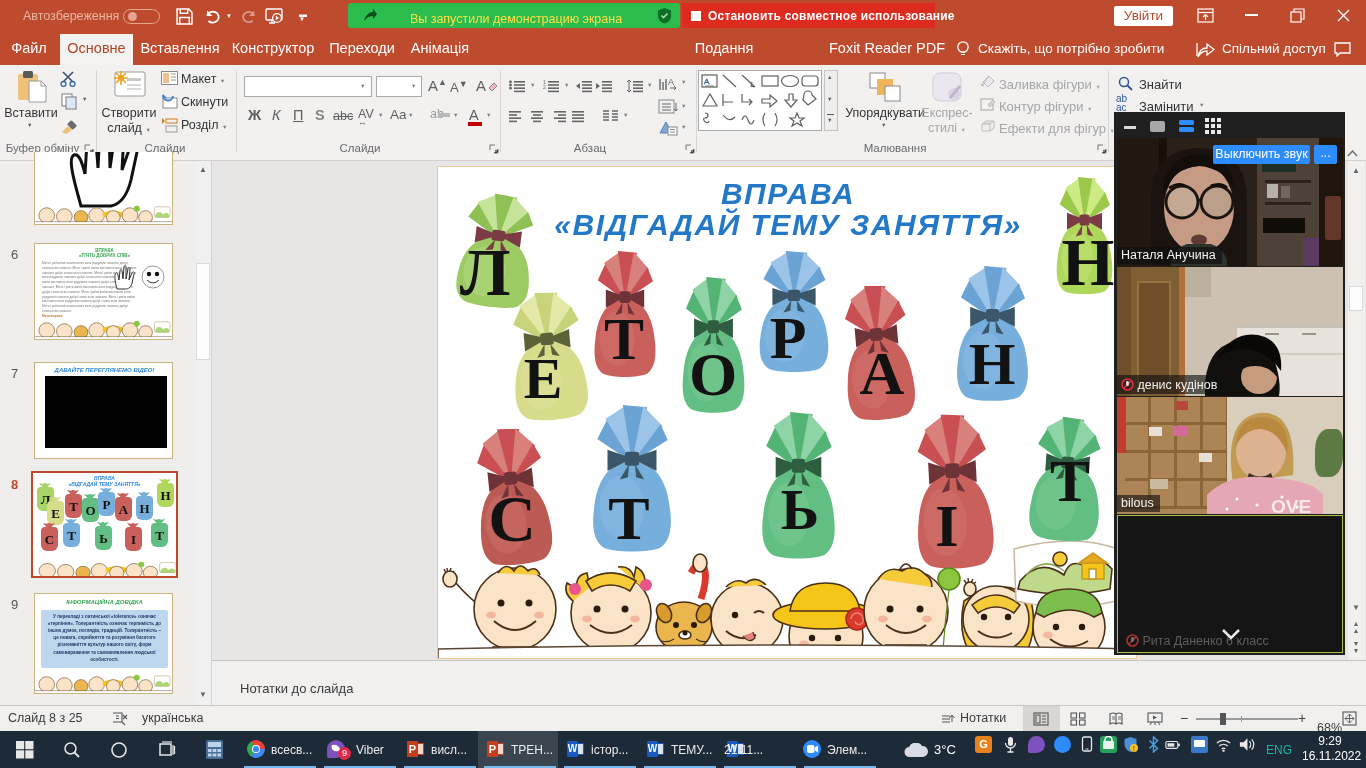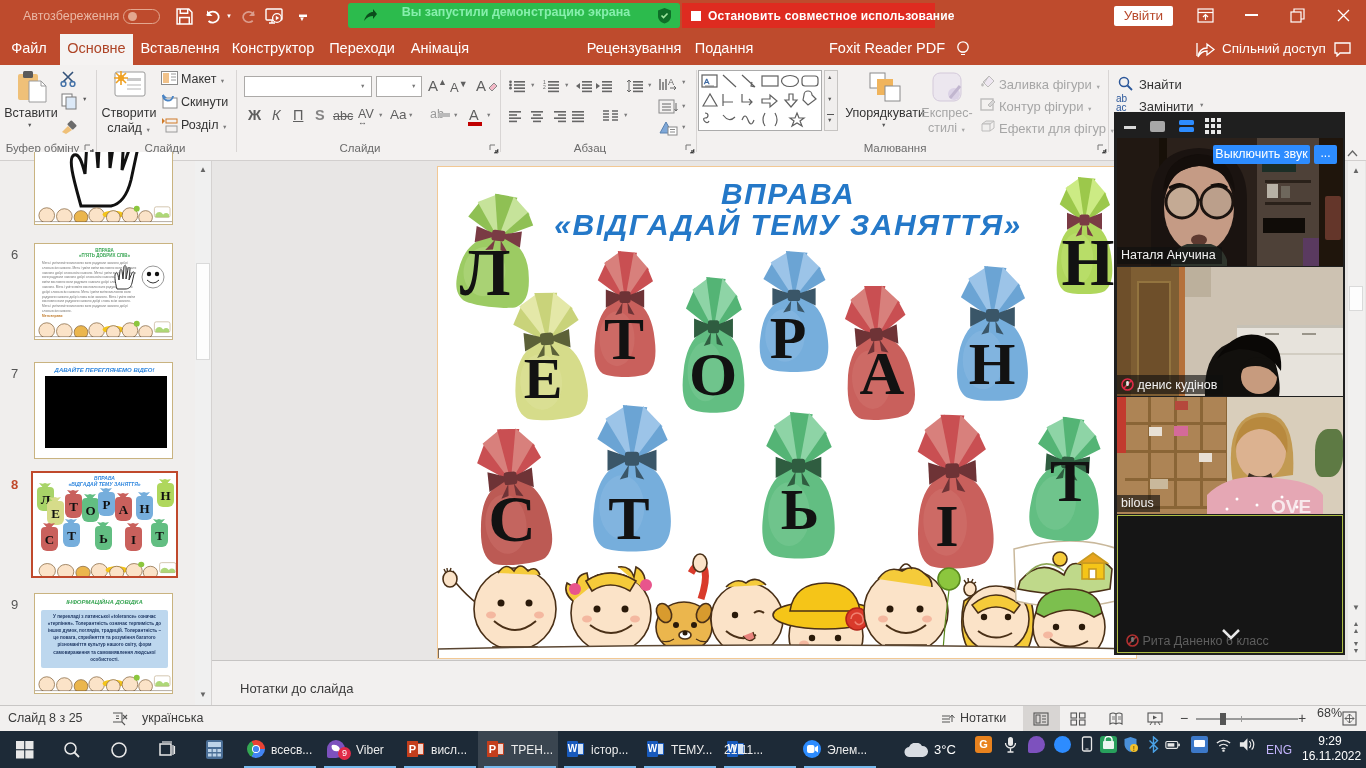--- a/index.html
+++ b/index.html
@@ -46,21 +46,21 @@
         <circle cx="12" cy="11" r="4.4" fill="#BE4B2D" stroke="#fff" stroke-width="1.3"></circle>
         <path d="M10.8,8.8 l3.4,2.2 -3.4,2.2 Z" fill="#fff"></path>
         <path d="M7,13 v3 M4,16 h6" stroke="#fff" stroke-width="1.3"></path>
       </svg>
 <div class="abs" style="left:299px;top:10px;color:#fff;font-size:8px">▬</div>
       <div class="abs" style="left:299px;top:16px;color:#fff;font-size:6px">▼</div>
 <div class="abs" style="left:348px;top:3px;width:332px;height:25px;background:#2CBB4D;border-radius:3px"></div>
 <svg class="abs" style="left:360px;top:8px" width="18" height="16" viewBox="0 0 18 16">
         <path d="M4,13 C6,6 10,4 13,4 L13,1 L17,6 L13,11 L13,8 C10,8 7,9 4,13 Z" fill="#0B4D1C"></path>
       </svg>
-<div class="abs" style="left:385px;top:5px;width:262px;text-align:center;font-size:12.5px;font-weight:bold;color:#86efac">Вы запустили демонстрацию экрана</div>
+<div class="abs" style="left:385px;top:12px;width:262px;text-align:center;font-size:12.5px;font-weight:normal;color:#fde047">Вы запустили демонстрацию экрана</div>
 <svg class="abs" style="left:656px;top:7px" width="17" height="17" viewBox="0 0 17 17">
         <path d="M8.5,1 L15,3.5 V9 C15,13 12,15.5 8.5,16.5 C5,15.5 2,13 2,9 V3.5 Z" fill="#0E6E28"></path>
         <path d="M5.5,8.5 l2,2 l4-4" fill="none" stroke="#9FE6A0" stroke-width="1.6"></path>
       </svg>
 <div class="abs" style="left:682px;top:3px;width:253px;height:25px;background:#DE2B20"></div>
 <div class="abs" style="left:691px;top:11px;width:10px;height:10px;background:#fff"></div>
 <div class="abs" style="left:708px;top:9px;font-size:12px;font-weight:bold;color:#fff;letter-spacing:0.2px">Остановить совместное использование</div>
 <div class="abs" style="left:1114px;top:6px;width:59px;height:20px;background:#fff;border-radius:2px;text-align:center;line-height:20px;font-size:13.5px;color:#B8492C">Увійти</div>
 <svg class="abs" style="left:1197px;top:8px" width="17" height="16" viewBox="0 0 17 16">
         <rect x="1" y="1" width="15" height="13" fill="none" stroke="#fff" stroke-width="1.2"></rect>
@@ -77,28 +77,28 @@
       </svg>
 </div>
 
 <div id="tabrow">
 <div class="abs" style="left:60px;top:1px;width:73px;height:31px;background:#F5F3F2"></div>
 <div class="tab" style="left:-41px;width:140px">Файл</div>
 <div class="tab" style="left:110px;width:140px">Вставлення</div>
 <div class="tab" style="left:203px;width:140px">Конструктор</div>
 <div class="tab" style="left:370px;width:140px">Анімація</div>
 <div class="tab" style="left:292px;width:140px">Переходи</div>
-<div class="tab" style="left:564px;width:140px">Рецензування</div>
 <div class="tab" style="left:654px;width:140px">Подання</div>
 <div class="tab" style="left:817px;width:140px">Foxit Reader PDF</div>
 <div class="abs" style="left:60px;top:0px;width:73px;height:32px;line-height:31px;text-align:center;color:#AE4426;font-size:14.5px">Основне</div>
 <svg class="abs" style="left:955px;top:7px" width="16" height="18" viewBox="0 0 16 18">
         <circle cx="8" cy="7" r="5.2" fill="none" stroke="#fff" stroke-width="1.3"></circle>
         <path d="M6,12 h4 M6,14.5 h4" stroke="#fff" stroke-width="1.2"></path>
       </svg>
+<div class="tab" style="left:978px;width:240px;text-align:left;font-size:13.5px">Скажіть, що потрібно зробити</div>
 <svg class="abs" style="left:1196px;top:8px" width="20" height="17" viewBox="0 0 20 17">
         <path d="M2,16 C3,10 6,7 11,7 L11,3 L18,8.5 L11,14 L11,10 C7,10 4,12 2,16 Z" fill="none" stroke="#fff" stroke-width="1.3"></path>
         <path d="M1,2 v13" stroke="#fff" stroke-width="1.3"></path>
       </svg>
 <div class="tab" style="left:1222px;width:140px;text-align:left;font-size:13.5px">Спільний доступ</div>
 <svg class="abs" style="left:1334px;top:9px" width="17" height="15" viewBox="0 0 17 15">
         <path d="M1,1 H16 V11 H6 L3,14 V11 H1 Z" fill="none" stroke="#fff" stroke-width="1.3"></path>
       </svg>
 
 </div>
@@ -847,21 +847,21 @@
 <svg class="abs" style="left:1147px;top:6px" width="16" height="14" viewBox="0 0 16 14">
         <rect x="1" y="1" width="14" height="9" fill="none" stroke="#555" stroke-width="1.1"></rect>
         <path d="M5,10 l-2,3 M11,10 l2,3 M8,10 v3" stroke="#555"></path>
         <path d="M6,3.5 l4,2 -4,2 Z" fill="#555"></path>
       </svg>
 <div class="abs" style="left:1180px;top:4px;font-size:14px;color:#444">−</div>
 <div class="abs" style="left:1196px;top:12px;width:102px;height:1.5px;background:#9a9a9a"></div>
 <div class="abs" style="left:1241px;top:10px;width:1px;height:6px;background:#9a9a9a"></div>
 <div class="abs" style="left:1220px;top:7px;width:6px;height:12px;background:#555"></div>
 <div class="abs" style="left:1298px;top:4px;font-size:14px;color:#444">+</div>
-<div class="abs" style="left:1317px;top:0">68%</div>
+<div class="abs" style="left:1317px;top:15px">68%</div>
 <svg class="abs" style="left:1342px;top:5px" width="15" height="15" viewBox="0 0 15 15">
         <rect x="1" y="1" width="13" height="13" fill="none" stroke="#555" stroke-width="1.1"></rect>
         <path d="M7.5,3 v9 M3,7.5 h9 M7.5,3 l-2,2 M7.5,3 l2,2 M7.5,12 l-2,-2 M7.5,12 l2,-2 M3,7.5 l2,-2 M3,7.5 l2,2 M12,7.5 l-2,-2 M12,7.5 l-2,2" stroke="#555" stroke-width="0.9" fill="none"></path>
       </svg>
 </div>
 <div id="taskbar">
 <svg class="abs" style="left:16px;top:10px" width="18" height="18" viewBox="0 0 18 18">
         <g fill="#E8E8E8">
           <rect x="0" y="0" width="8.2" height="8.2"></rect>
           <rect x="9.3" y="0" width="8.2" height="8.2"></rect>
@@ -985,21 +985,21 @@
           <path d="M2,7 a10,10 0 0 1 14,0"></path>
           <path d="M4.5,10 a7,7 0 0 1 9,0"></path>
           <path d="M7,13 a3.5,3.5 0 0 1 4,0"></path>
         </g>
         <circle cx="9" cy="15" r="1.3" fill="#E8E8E8"></circle>
       </svg>
 <svg class="trayic" style="left:1238px" width="18" height="17" viewBox="0 0 18 17">
         <path d="M2,6 h4 l4,-4 v13 l-4,-4 h-4 Z" fill="#E8E8E8"></path>
         <path d="M12,5 a5,5 0 0 1 0,7 M14.5,3 a8,8 0 0 1 0,11" stroke="#E8E8E8" fill="none" stroke-width="1.3"></path>
       </svg>
-<div class="abs" style="left:1266px;top:12px;color:#c4b5fd;font-size:12px">ENG</div>
+<div class="abs" style="left:1266px;top:12px;color:#14b8a6;font-size:12px">ENG</div>
 <div class="abs" style="left:1302px;top:3px;width:56px;text-align:center;color:#fff;font-size:12px;line-height:15px">9:29<br>16.11.2022</div>
 </div>
 <div class="abs" style="left:1114px;top:112px;width:231px;height:543px;background:#1F1F1F">
 <div class="abs" style="left:10px;top:14px;width:12px;height:3px;background:#D8D8D8"></div>
 <div class="abs" style="left:36px;top:9px;width:15px;height:11px;background:#A8A8A8;border-radius:2px"></div>
 <div class="abs" style="left:65px;top:8px;width:15px;height:5px;background:#2D8CFF;border-radius:1.5px"></div>
 <div class="abs" style="left:65px;top:15px;width:15px;height:5px;background:#2D8CFF;border-radius:1.5px"></div>
 <svg class="abs" style="left:91px;top:6px" width="17" height="17" viewBox="0 0 17 17">
         <g fill="#E8E8E8">
           <rect x="0" y="0" width="4" height="4"></rect>

